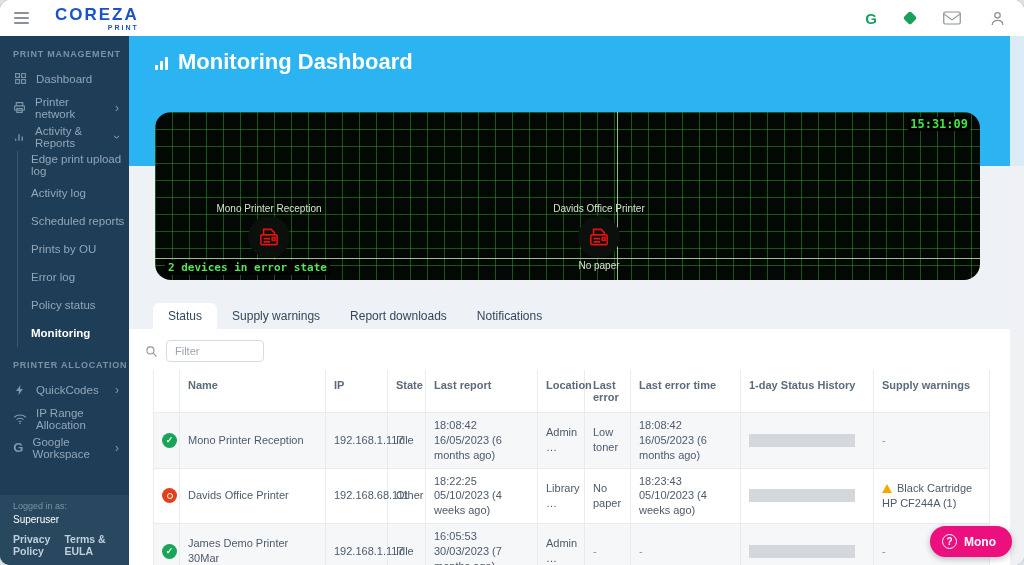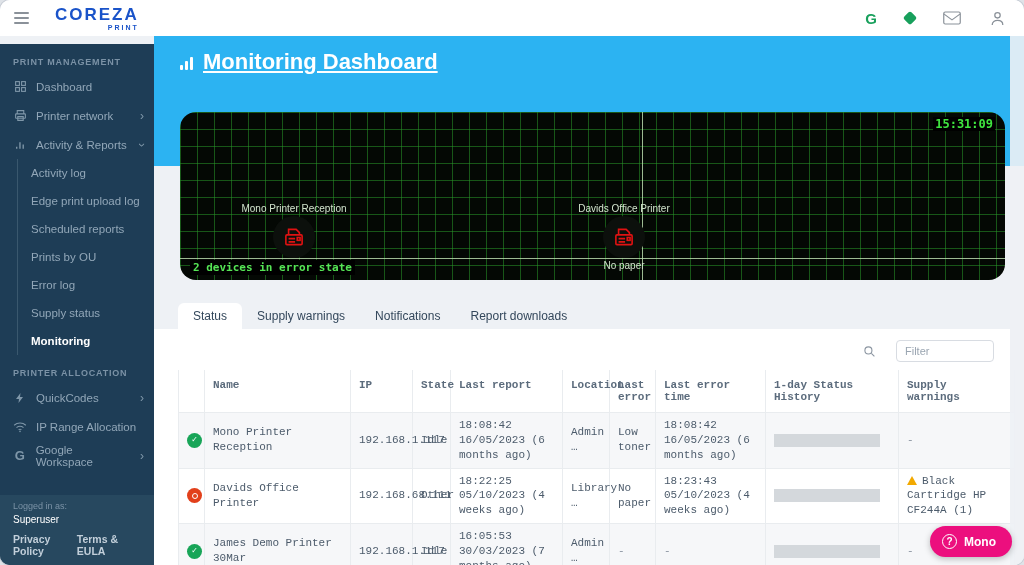--- a/index.html
+++ b/index.html
@@ -15,40 +15,40 @@
   .logo-sub { font-size:7px; font-weight:bold; letter-spacing:2px; color:#1a53c9; margin-top:1px; }
   .topbar-icons { margin-left:auto; display:flex; align-items:center; gap:28px; }
   .g-icon { color:#18a05c; font-weight:bold; font-size:15px; }
   .diamond { width:10px; height:10px; background:#18a05c; transform:rotate(45deg); border-radius:2px; }
   .ticon svg { display:block; }
 
   
   .bodywrap { position:absolute; top:36px; left:0; right:0; bottom:0; display:flex; }
 
   
-  .sidebar { width:154px; flex:none; background:#1e3d56; color:#92a7b8; font-size:11.5px; display:flex; flex-direction:column; overflow:hidden;margin-top:8px; }
+  .sidebar { width:129px; flex:none; background:#1e3d56; color:#92a7b8; font-size:11.5px; display:flex; flex-direction:column; overflow:hidden; }
   .sec-label { padding:13px 0 5px 13px; font-size:9px; font-weight:bold; letter-spacing:.8px; color:#7b92a6; }
   .nav-item { display:flex; align-items:center; height:29px; padding:0 10px 0 13px; gap:9px; cursor:pointer; }
   .nav-item .ic { width:14px; display:flex; justify-content:center; color:#7f97a9; }
   .nav-item .ic svg { display:block; }
   .chev { margin-left:auto; font-size:12px; color:#7f97a9; line-height:1; }
   .chev.down { transform:rotate(90deg); }
   .sub-list { margin-left:17px; border-left:1px solid #3a586e; }
   .sub-item { height:28px; display:flex; align-items:center; padding-left:13px; cursor:pointer; }
   .sub-item.active { color:#ffffff; font-weight:bold; }
   .sidebar-footer { margin-top:auto; background:#27485f; padding:6px 12px 8px 13px; }
   .li-label { font-size:9px; color:#7b92a6; }
   .li-user { font-size:10px; color:#ffffff; margin:3px 0 8px; }
   .foot-links { display:flex; justify-content:space-between; font-size:10.5px; color:#c2cfda;font-weight:bold; }
   .foot-links span { cursor:pointer; }
 
   
   .main { position:relative; flex:1; background:#eef1f5; overflow:hidden; }
   .blue-band { position:absolute; top:0; left:0; right:0; height:130px; background:#2cb3f2; }
-  .page-title { position:absolute; top:13px; left:26px; display:flex; align-items:flex-end; gap:10px; color:#fff;text-decoration:underline; }
+  .page-title { position:absolute; top:13px; left:26px; display:flex; align-items:flex-end; gap:10px; color:#fff; }
   .title-text { font-size:22px; font-weight:bold; line-height:1.2; }
   .bars { display:flex; align-items:flex-end; gap:2px; padding-bottom:5px; }
   .bars i { display:block; width:3px; background:#fff; border-radius:1px; }
   .bars i:nth-child(1){height:5px;} .bars i:nth-child(2){height:9px;} .bars i:nth-child(3){height:13px;}
 
   
   .radar { position:absolute; top:76px; left:26px; width:825px; height:168px; background:#040804; border-radius:16px; overflow:hidden;
     background-image:
       repeating-linear-gradient(to right, rgba(40,150,40,.55) 0 1px, transparent 1px 17px),
       repeating-linear-gradient(to bottom, rgba(40,150,40,.55) 0 1px, transparent 1px 17px); }
@@ -61,29 +61,29 @@
   .device.d1 { left:34px; top:90px; }
   .device.d2 { left:364px; top:90px; }
 
   
   .tabs { position:absolute; top:267px; left:24px; right:14px; display:flex; align-items:flex-end; height:26px; }
   .tab { padding:6px 15px; font-size:12px; color:#33475b; cursor:pointer; white-space:nowrap; }
   .tab.active { background:#ffffff; border-radius:6px 6px 0 0; }
 
   
   .content { position:absolute; top:293px; left:0; right:14px; bottom:0; background:#ffffff; }
-  .filter-row { display:flex; justify-content:flex-end; align-items:center; gap:20px; padding:11px 16px 6px; }
+  .filter-row { display:flex; align-items:center; gap:8px; padding:11px 16px 6px; }
   .filter-row svg { display:block; }
   .filter-input { width:98px; height:22px; border:1px solid #d8dce2; border-radius:4px; padding:0 8px; font-size:11px; font-family:"Liberation Sans",sans-serif; color:#4c5b6b; outline:none; }
   .filter-input::placeholder { color:#9aa5b1; }
 
   table.grid { margin:2px 0 0 24px; width:836px; border-collapse:collapse; table-layout:fixed; font-size:11px; color:#4c5b6b; }
   .grid th { text-align:left; vertical-align:top; font-size:11px; color:#5b6b7c; font-weight:bold; padding:9px 8px; height:38px; }
   .grid td { vertical-align:middle; padding:5px 8px; line-height:1.35; }
-  .grid th, .grid td { border-left:1px solid #e9ecef;font-family:Liberation Mono, monospace; }
+  .grid th, .grid td { border-left:1px solid #e9ecef; }
   .grid th:last-child, .grid td:last-child { border-right:1px solid #e9ecef; }
   .grid tbody tr { height:40px; border-top:1px solid #e9ecef; cursor:pointer; }
   .grid tbody tr:nth-child(odd) { background:#f6f7f9; }
   .ok-badge, .err-badge { width:15px; height:15px; border-radius:50%; display:flex; align-items:center; justify-content:center; color:#fff; font-size:9px; font-weight:bold; }
   .ok-badge { background:#18a558; }
   .err-badge { background:#e2401b; }
   .err-badge::after { content:""; width:4px; height:4px; border:1.5px solid #fff; border-radius:50%; }
   .hist-bar { width:106px; height:13px; background:#d4d8dc; }
   .warn-tri { display:inline-block; width:0; height:0; border-left:5px solid transparent; border-right:5px solid transparent; border-bottom:9px solid #f2a900; margin-right:5px; position:relative; top:1px; }
   .dash { color:#8a94a0; }
@@ -164,36 +164,36 @@
               <path d="M11 20V8"></path>
               <path d="M17 20v-8"></path>
             </svg>
         </span>
         <span>Activity &amp; Reports</span>
         <span class="chev down">›</span>
       </div>
 
       <div class="sub-list">
         <div class="sub-item">
+            <span>Edge print upload log</span>
+          </div>
+        <div class="sub-item">
             <span>Activity log</span>
           </div>
         <div class="sub-item">
-            <span>Edge print upload log</span>
-          </div>
-        <div class="sub-item">
             <span>Scheduled reports</span>
           </div>
         <div class="sub-item">
             <span>Prints by OU</span>
           </div>
         <div class="sub-item">
             <span>Error log</span>
           </div>
         <div class="sub-item">
-            <span>Supply status</span>
+            <span>Policy status</span>
           </div>
         <div class="sub-item active">
             <span>Monitoring</span>
           </div>
       </div>
 
       <div class="sec-label">PRINTER ALLOCATION</div>
 
       <div class="nav-item">
         <span class="ic">
@@ -277,22 +277,22 @@
           </div>
           <div>No paper</div>
         </div>
 
         <div class="status-line">2 devices in error state</div>
       </div>
 
       <div class="tabs">
         <div class="tab active">Status</div>
         <div class="tab">Supply warnings</div>
+        <div class="tab">Report downloads</div>
         <div class="tab">Notifications</div>
-        <div class="tab">Report downloads</div>
       </div>
 
       <div class="content">
         <div class="filter-row">
           <span>
             <svg width="13" height="13" viewBox="0 0 24 24" fill="none" stroke="#8a94a0" stroke-width="2">
                 <circle cx="10" cy="10" r="6.5"></circle>
                 <path d="M15.5 15.5L21 21"></path>
               </svg>
           </span>

